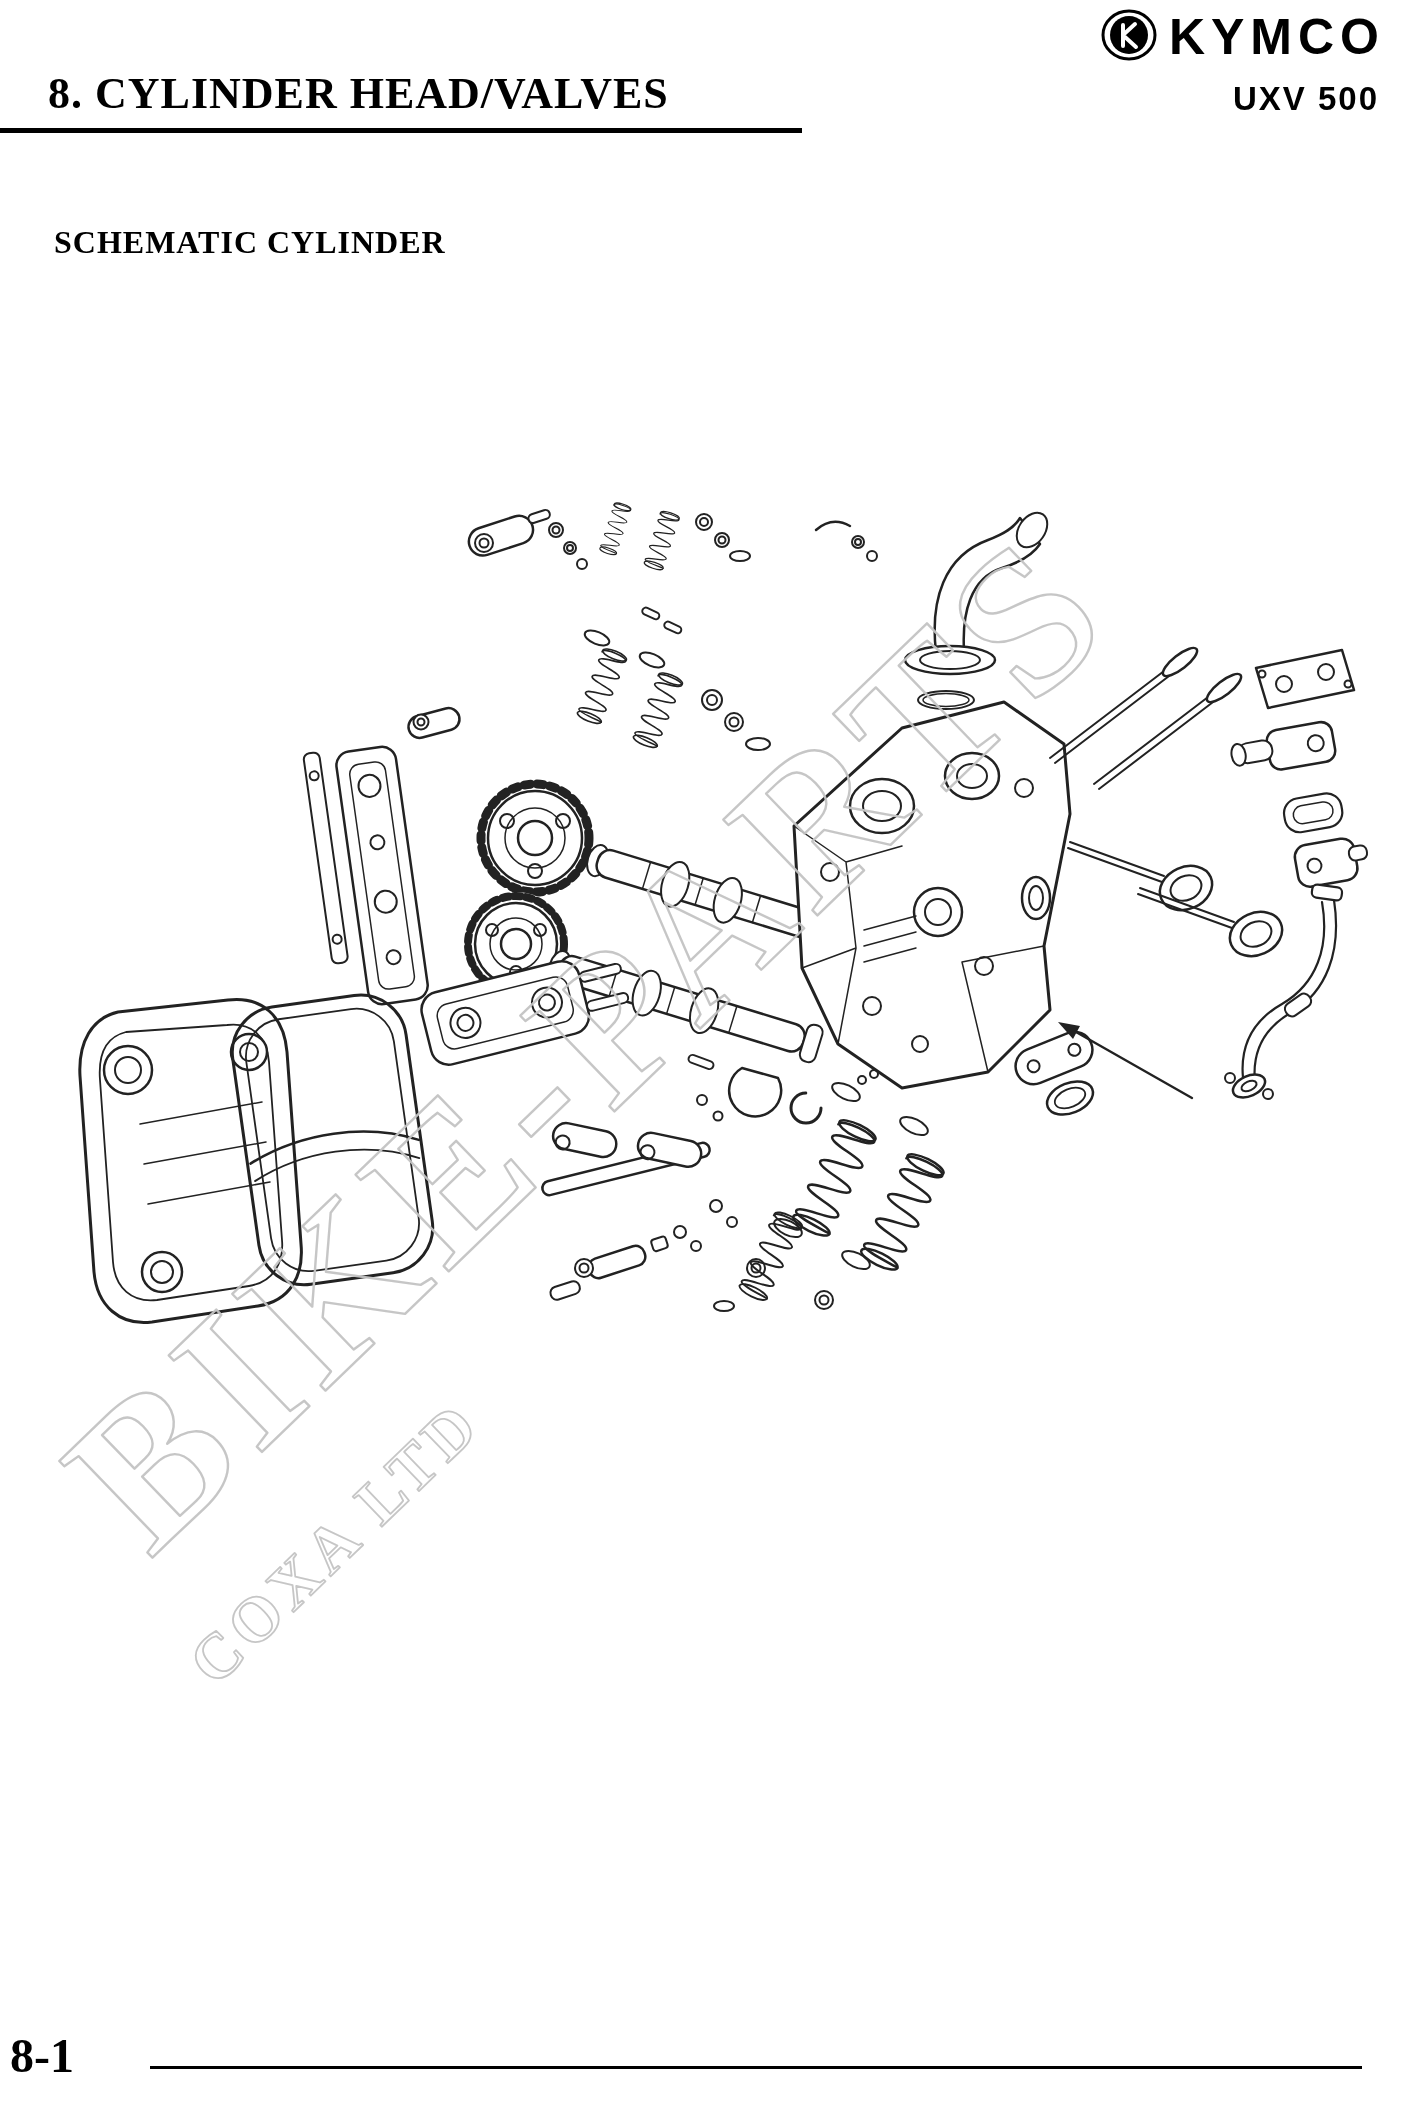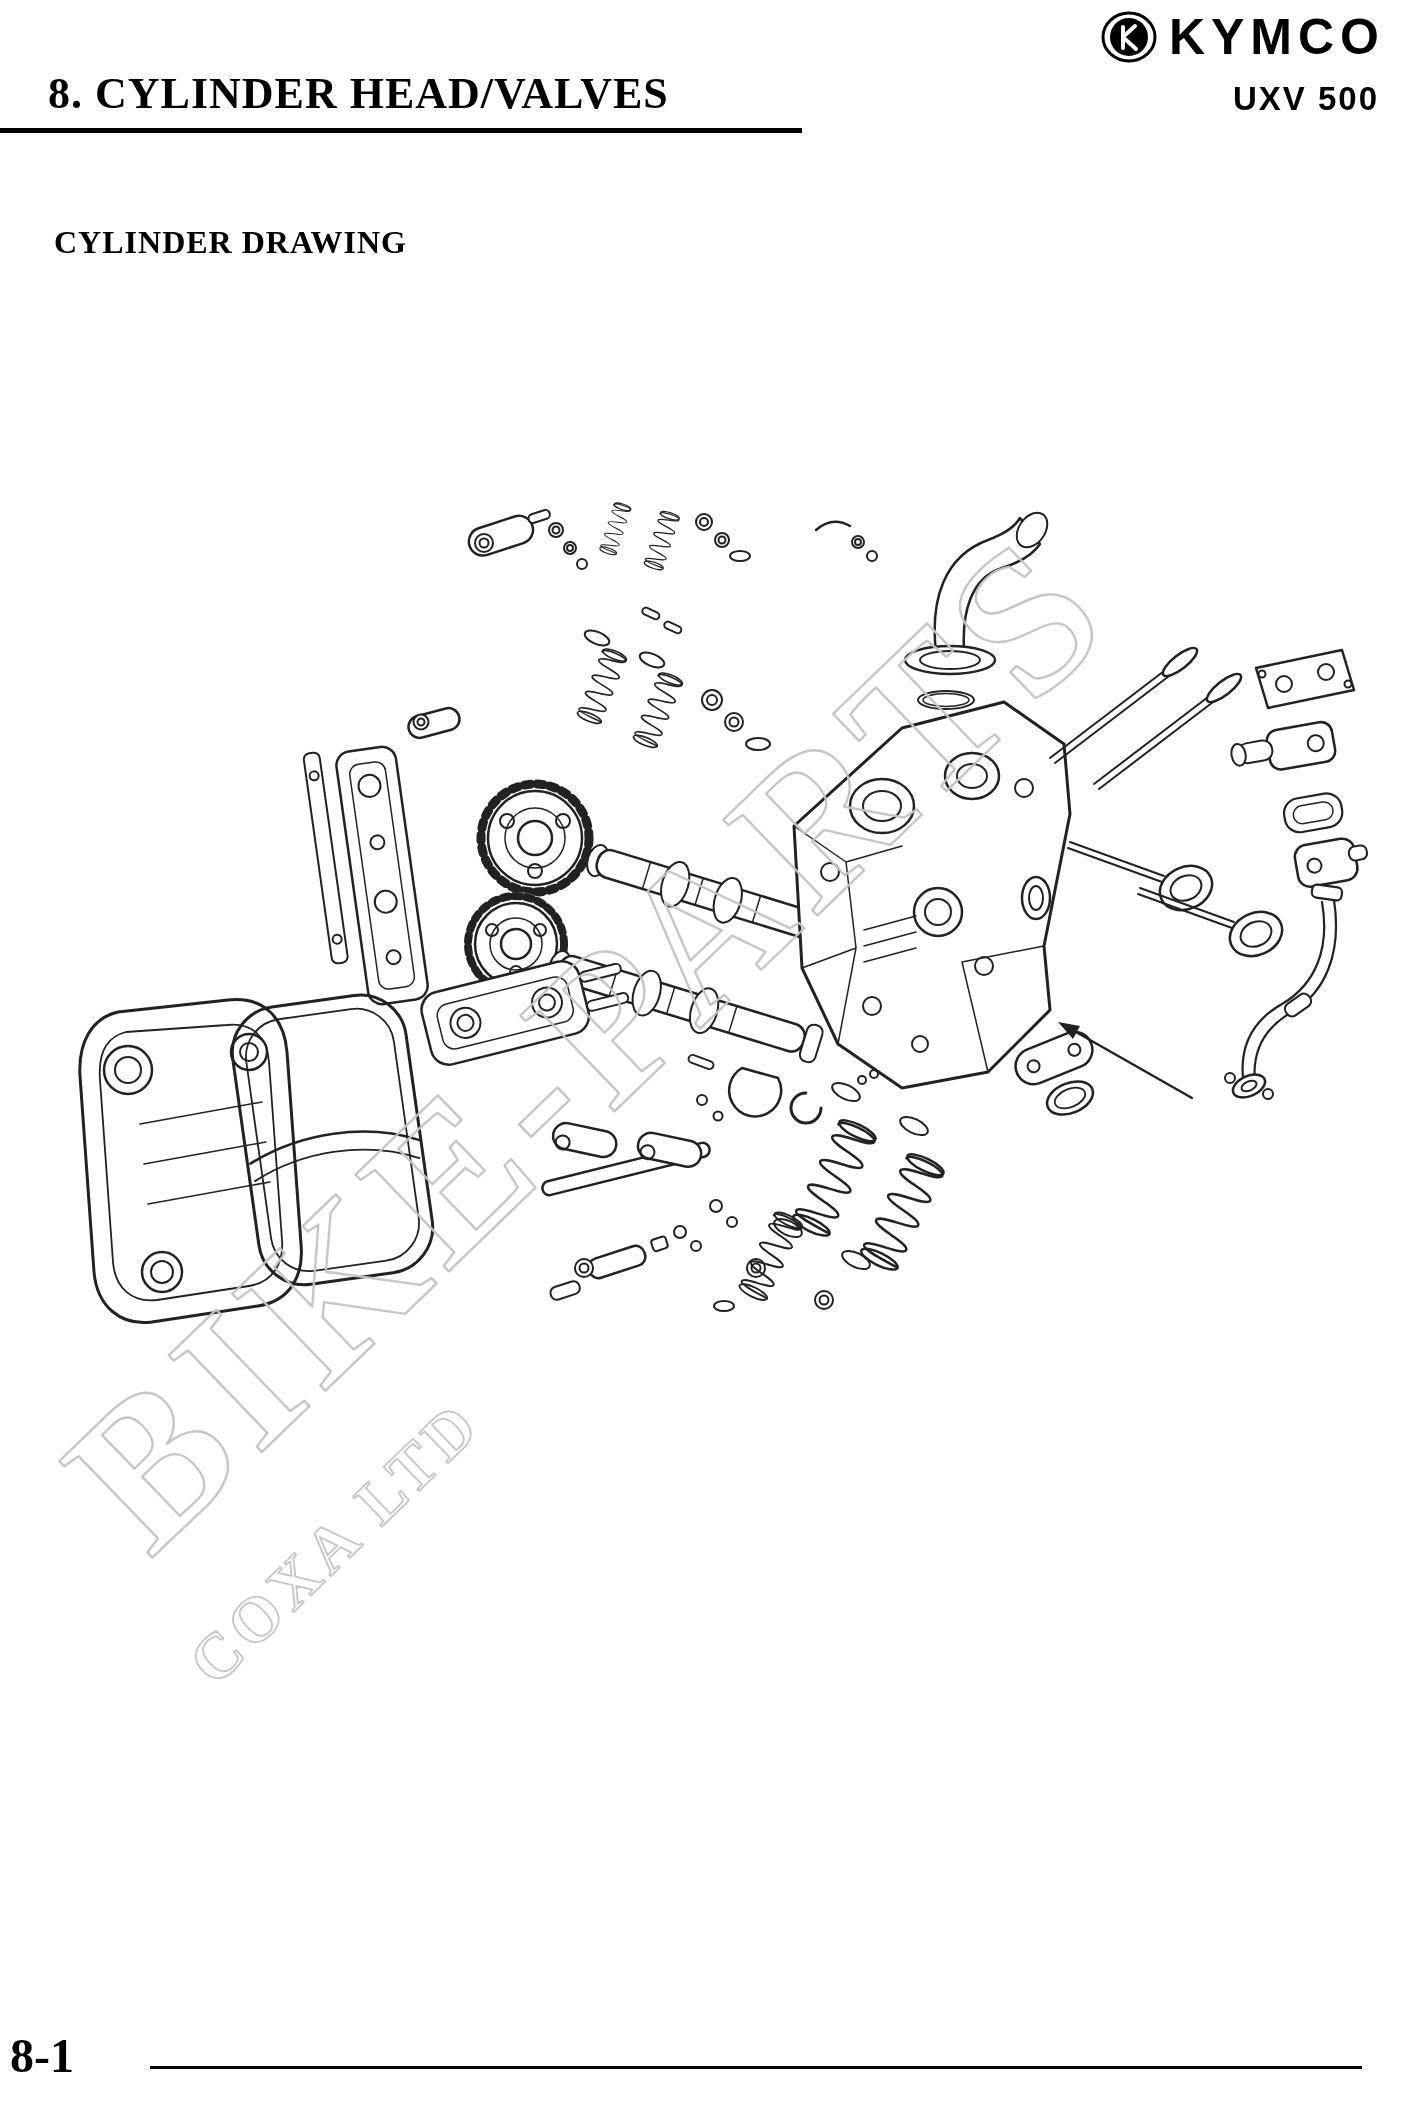--- a/index.html
+++ b/index.html
@@ -11,21 +11,21 @@
   .section-title {
     position:absolute; left:8px; top:68px;
     font-family:"Liberation Serif", serif; font-weight:bold;
     font-size:44px; letter-spacing:1px; white-space:nowrap;margin-left:40px;
   }
   .rule-top {
     position:absolute; left:0; top:128px; width:802px; height:5px; background:#000;
   }
   .brand-row {
     position:absolute; top:8px; right:34px;
-    display:flex; align-items:center; gap:10px;
+    display:flex; align-items:flex-start; gap:10px;
   }
   .brand-text {
     font-family:"Liberation Sans", sans-serif; font-weight:bold;
     font-size:50px; letter-spacing:6px; white-space:nowrap;
   }
   .model {
     position:absolute; top:80px; right:40px;
     font-family:"Liberation Sans", sans-serif; font-weight:bold;
     font-size:33px; letter-spacing:2px; white-space:nowrap;
   }
@@ -68,21 +68,21 @@
   <div class="brand-row">
     <svg width="58" height="54" viewBox="0 0 58 54">
       <ellipse cx="28" cy="27" rx="26" ry="24" fill="none" stroke="#000" stroke-width="3"></ellipse>
       <circle cx="28" cy="27" r="19" fill="#000" stroke="none"></circle>
       <path d="M22 17 V38 M22 27 L34 16 M24 29 L35 39" stroke="#fff" stroke-width="4" fill="none" stroke-linecap="round"></path>
     </svg>
     <span class="brand-text">KYMCO</span>
   </div>
   <div class="model">UXV 500</div>
 
-  <div class="subheading">CYLINDER DRAWING</div>
+  <div class="subheading">SCHEMATIC CYLINDER</div>
 
   <svg class="diagram" width="1419" height="2118" viewBox="0 0 1419 2118">
     <defs>
       <g id="spring-shape">
         <ellipse cx="22" cy="6" rx="16" ry="5"></ellipse>
         <path d="M6 8 C6 2 38 2 38 8 C38 14 6 13 6 19 C6 25 38 24 38 30 C38 36 6 35 6 41 C6 47 38 46 38 52 C38 58 6 57 6 63 C6 69 38 68 38 74 C38 80 6 79 6 85 C6 90 38 89 38 90"></path>
         <ellipse cx="22" cy="90" rx="16" ry="5"></ellipse>
       </g>
     </defs>
 

